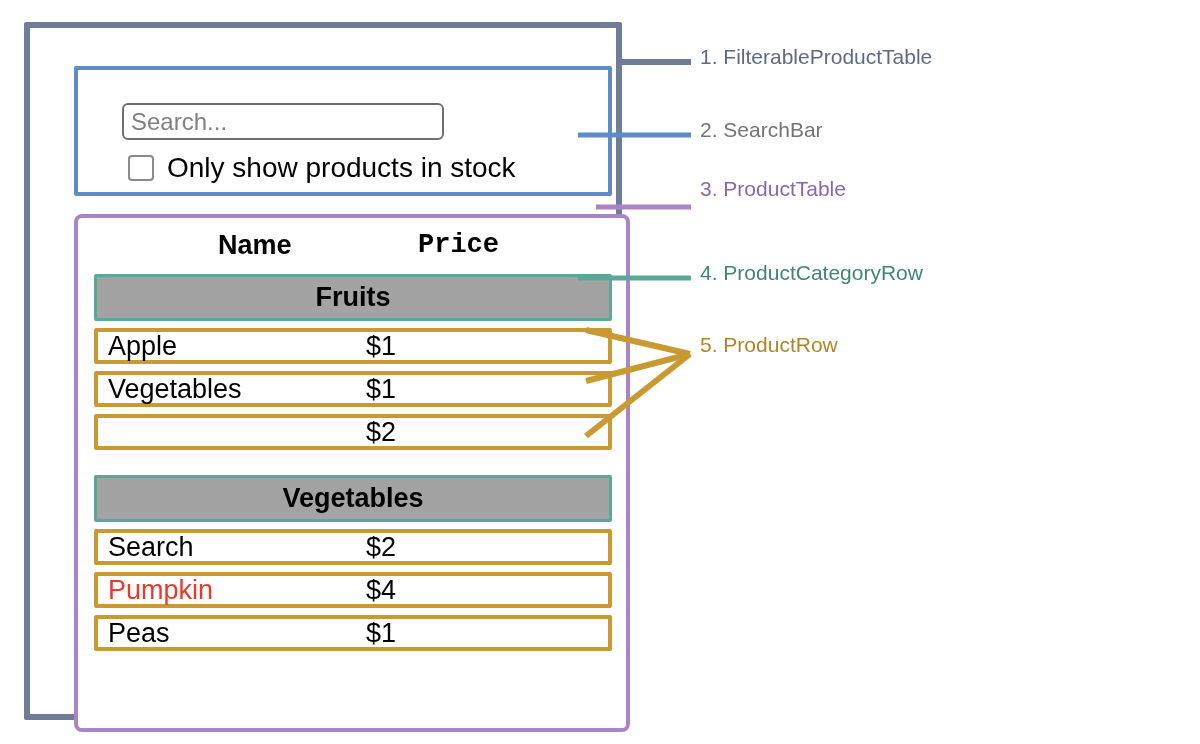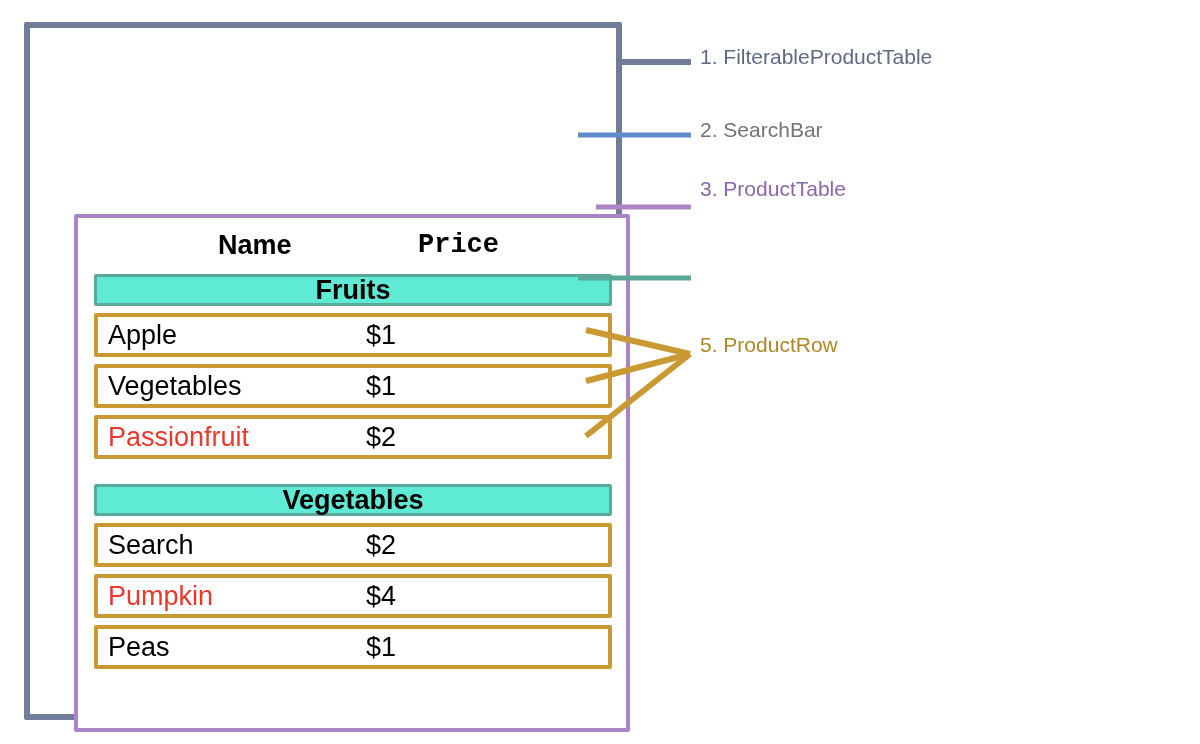--- a/index.html
+++ b/index.html
@@ -90,21 +90,21 @@
 
   
   .box-producttable {
     position: absolute;
     left: 44px;
     top: 186px;
     width: 556px;
     height: 518px;
     border: 4px solid #ab84c6;
     box-sizing: border-box;
-    border-radius: 2px;
+    border-radius: 8px;
     background: #ffffff;
   }
 
   .table-inner {
     position: absolute;
     left: 16px;
     top: 8px;
     width: 518px;
   }
 
@@ -119,41 +119,41 @@
     font-family: "Liberation Sans", sans-serif;
     font-weight: bold;
     font-size: 27px;
     color: #000000;
   }
   .header-row .cell-name  { left: 124px; }
   .header-row .cell-price { left: 324px; font-family: Liberation Mono, monospace; }
 
   .category-row {
     position: relative;
-    height: 32px;
+    height: 47px;
     margin-bottom: 7px;
     border: 3px solid #5aa897;
     box-sizing: border-box;
-    background: #5eead4;
+    background: #a3a3a3;
     border-radius: 2px;
     display: flex;
     align-items: center;
     justify-content: center;
   }
   .category-row .cat-label {
     font-family: "Liberation Sans", sans-serif;
     font-weight: bold;
     font-size: 27px;
     color: #000000;
     line-height: 1;
   }
 
   .product-row {
     position: relative;
-    height: 44px;
+    height: 36px;
     margin-bottom: 7px;
     border: 4px solid #c99a32;
     box-sizing: border-box;
     background: #ffffff;
     border-radius: 2px;
   }
   .product-row .p-name,
   .product-row .p-price {
     position: absolute;
     top: 50%;
@@ -190,20 +190,27 @@
   .ann-4 { left: 700px; top: 262px; color: #3f8674; }
   .ann-5 { left: 700px; top: 334px; color: #b08625; }
 </style>
 </head>
 <body>
 
 <div id="stage">
 
   <div class="box-filterable">
 
+    <div class="box-searchbar">
+      <input class="search-input" type="text" placeholder="Search..." style="">
+      <div class="checkbox-row">
+        <span class="checkbox-square"></span>
+        <span class="checkbox-label">Only show products in stock</span>
+      </div>
+    </div>
 
     <div class="box-producttable">
       <div class="table-inner">
 
         <div class="header-row">
           <span class="cell-name">Name</span>
           <span class="cell-price">Price</span>
         </div>
 
         <div class="category-row">
@@ -211,21 +218,20 @@
         </div>
         <div class="product-row">
           <span class="p-name">Apple</span>
           <span class="p-price">$1</span>
         </div>
         <div class="product-row">
           <span class="p-name">Vegetables</span>
           <span class="p-price">$1</span>
         </div>
         <div class="product-row out-of-stock">
-          <span class="p-name">Passionfruit</span>
           <span class="p-price">$2</span>
         </div>
 
         <div class="group-gap"></div>
 
         <div class="category-row">
           <span class="cat-label">Vegetables</span>
         </div>
         <div class="product-row">
           <span class="p-name">Search</span>
@@ -255,15 +261,16 @@
     <line x1="578" y1="278" x2="691" y2="278" stroke="#5aa897" stroke-width="5"></line>
 
     <line x1="586" y1="330" x2="690" y2="354" stroke="#c99a32" stroke-width="6"></line>
     <line x1="586" y1="381" x2="690" y2="354" stroke="#c99a32" stroke-width="6"></line>
     <line x1="586" y1="436" x2="690" y2="354" stroke="#c99a32" stroke-width="6"></line>
   </svg>
 
   <div class="ann-label ann-1">1. FilterableProductTable</div>
   <div class="ann-label ann-2">2. SearchBar</div>
   <div class="ann-label ann-3">3. ProductTable</div>
+  <div class="ann-label ann-4">4. ProductCategoryRow</div>
   <div class="ann-label ann-5">5. ProductRow</div>
 
 </div>
 
 </body></html>

